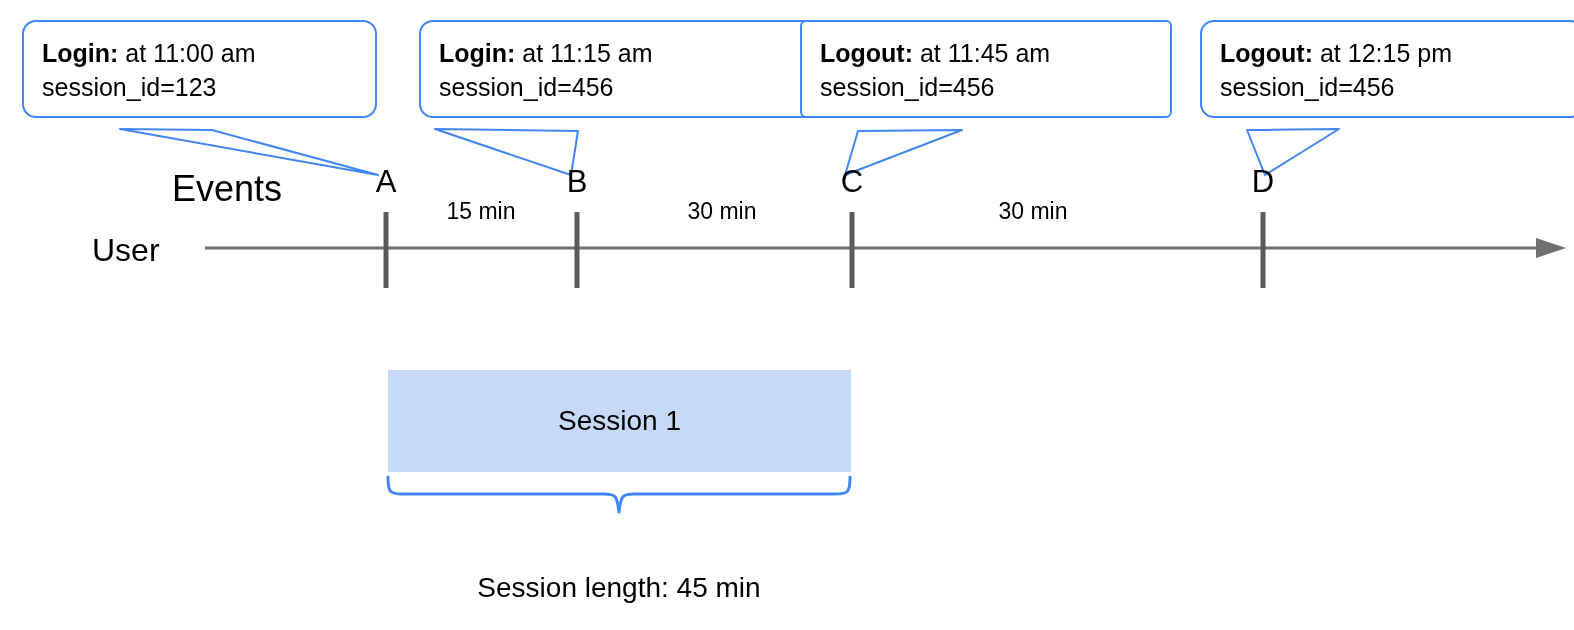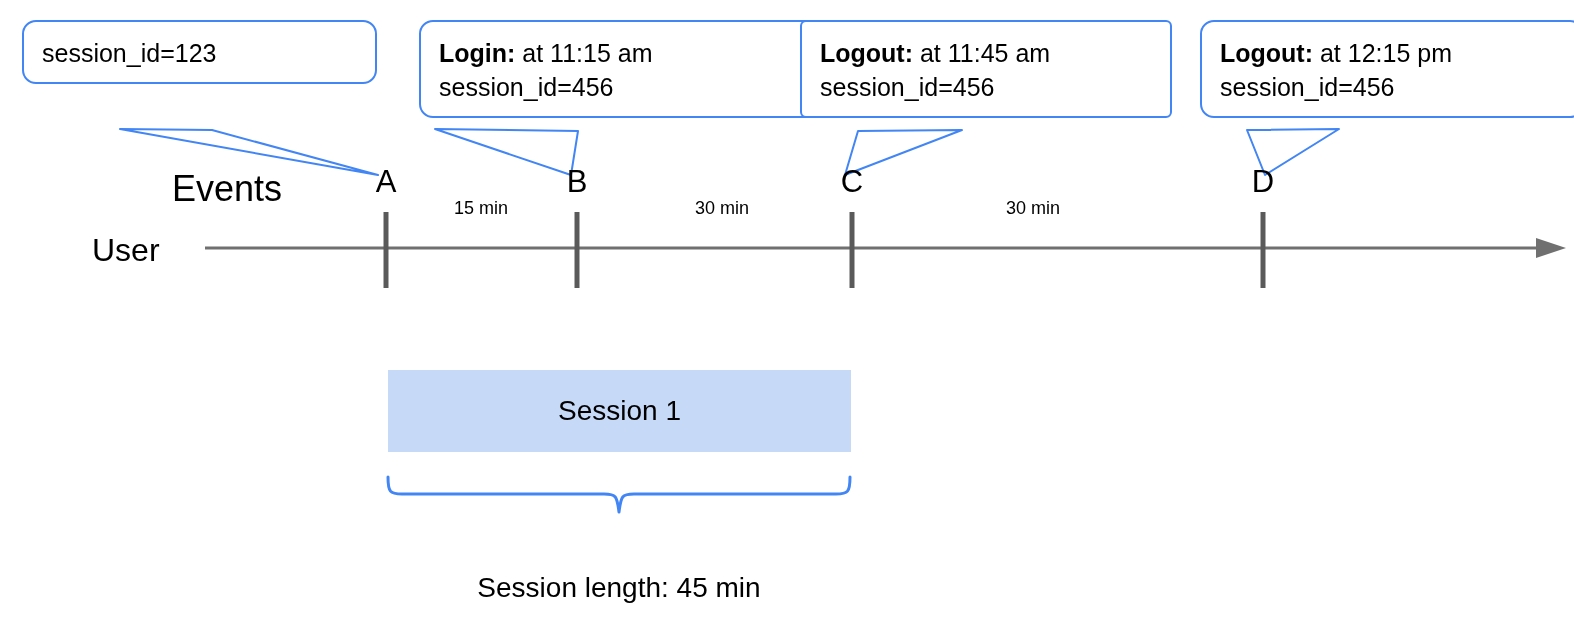--- a/index.html
+++ b/index.html
@@ -65,21 +65,21 @@
     left: 92px;
     top: 232px;
     text-align: center;
   }
   .tick-label {
     font-size: 31px;
     top: 164px;
     transform: translateX(-50%);
   }
   .dur-label {
-    font-size: 18px;
+    font-size: 23px;
     top: 198px;
     transform: translateX(-50%);
   }
   .session-bar {
     position: absolute;
     background: #c6d9f7;
     z-index: 2;
     display: flex;
     align-items: center;
     justify-content: center;
@@ -93,20 +93,21 @@
     top: 572px;
     transform: translateX(-50%);
   }
 </style>
 </head>
 <body>
 
 <div id="canvas">
 
   <div class="callout" style="left:22px; top:20px; width:355px;">
+    <div class="line"><span class="lead">Login:</span><span> at 11:00 am</span></div>
     <div class="line">session_id=123</div>
   </div>
 
   <div class="callout" style="left:419px; top:20px; width:415px;">
     <div class="line"><span class="lead">Login:</span><span> at 11:15 am</span></div>
     <div class="line">session_id=456</div>
   </div>
 
   <div class="callout" style="left:800px; top:20px; width:372px;border-radius:6px;">
     <div class="line"><span class="lead">Logout:</span><span> at 11:45 am</span></div>
@@ -147,19 +148,19 @@
 
   <div class="lbl tick-label" style="left:386px;">A</div>
   <div class="lbl tick-label" style="left:577px;">B</div>
   <div class="lbl tick-label" style="left:852px;">C</div>
   <div class="lbl tick-label" style="left:1263px;">D</div>
 
   <div class="lbl dur-label" style="left:481px;">15 min</div>
   <div class="lbl dur-label" style="left:722px;">30 min</div>
   <div class="lbl dur-label" style="left:1033px;">30 min</div>
 
-  <div class="session-bar" style="left:388px; top:370px; width:463px; height:82px;">
+  <div class="session-bar" style="left:388px; top:370px; width:463px; height:102px;">
     <span>Session 1</span>
   </div>
 
   <div class="lbl caption" style="left:619px;">Session length: 45 min</div>
 
 </div>
 
 </body></html>

